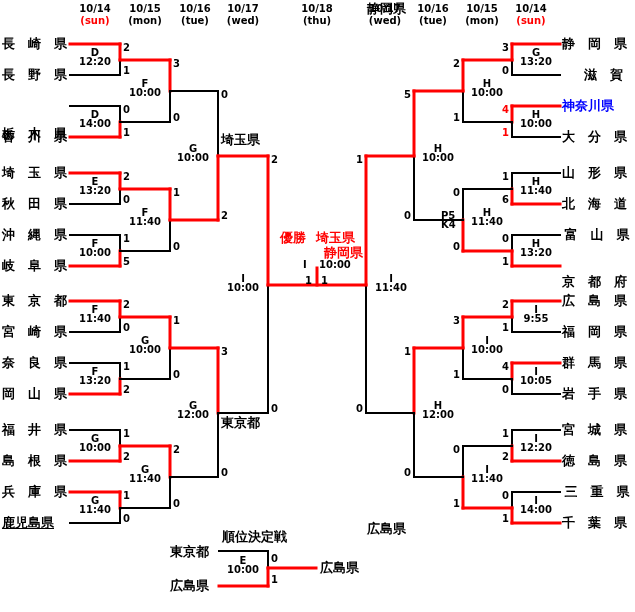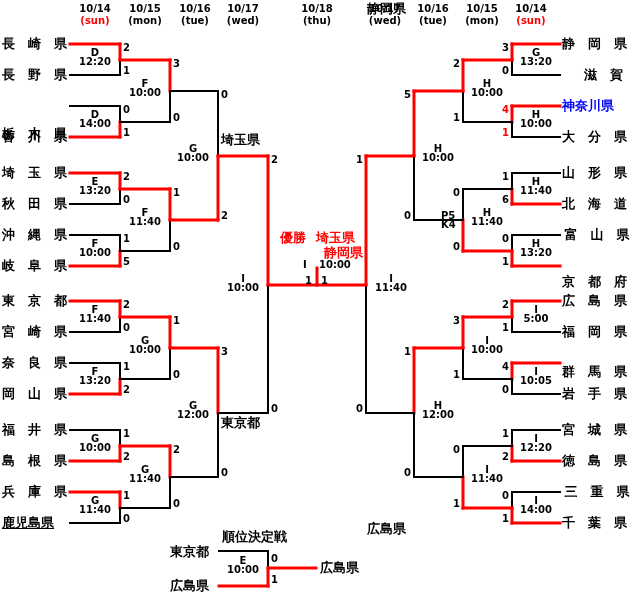--- a/index.html
+++ b/index.html
@@ -183,21 +183,21 @@
     <div class="name" style="left: 562px; top: 36px; width: 70px;">静　岡　県</div>
     <div class="name" style="left: 584px; top: 67px; width: 70px;">滋　賀　県</div>
     <div class="name blue" style="left: 562px; top: 98px; width: 70px;">神奈川県</div>
     <div class="name" style="left: 562px; top: 129px; width: 70px;">大　分　県</div>
     <div class="name" style="left: 562px; top: 165px; width: 70px;">山　形　県</div>
     <div class="name" style="left: 562px; top: 196px; width: 70px;">北　海　道</div>
     <div class="name" style="left: 562px; top: 227px; width: 70px; text-align: center;">富　山　県</div>
     <div class="name" style="left: 562px; top: 258px; width: 70px; margin-top: 16px;">京　都　府</div>
     <div class="name" style="left: 562px; top: 293px; width: 70px;">広　島　県</div>
     <div class="name" style="left: 562px; top: 324px; width: 70px;">福　岡　県</div>
-    <div class="name" style="left: 562px; top: 355px; width: 70px; margin-top: 9px;">群　馬　県</div>
+    <div class="name" style="left: 562px; top: 355px; width: 70px;">群　馬　県</div>
     <div class="name" style="left: 562px; top: 386px; width: 70px;">岩　手　県</div>
     <div class="name" style="left: 562px; top: 422px; width: 70px;">宮　城　県</div>
     <div class="name" style="left: 562px; top: 453px; width: 70px;">徳　島　県</div>
     <div class="name" style="left: 562px; top: 484px; width: 70px; text-align: center;">三　重　県</div>
     <div class="name" style="left: 562px; top: 515px; width: 70px;">千　葉　県</div>
     <div class="t" style="left: 123px; top: 42px;">2</div>
     <div class="t" style="left: 123px; top: 65px;">1</div>
     <div class="t c" style="left: 72px; top: 47px; width: 46px;">D</div>
     <div class="t c" style="left: 72px; top: 56px; width: 46px;">12:20</div>
     <div class="t" style="left: 123px; top: 104px;">0</div>
@@ -270,21 +270,21 @@
     <div class="t" style="left: 502px; top: 194px; color: rgb(0, 0, 0);">6</div>
     <div class="t c" style="left: 513px; top: 176px; width: 46px;">H</div>
     <div class="t c" style="left: 513px; top: 185px; width: 46px;">11:40</div>
     <div class="t" style="left: 502px; top: 233px; color: rgb(0, 0, 0);">0</div>
     <div class="t" style="left: 502px; top: 256px; color: rgb(0, 0, 0);">1</div>
     <div class="t c" style="left: 513px; top: 238px; width: 46px;">H</div>
     <div class="t c" style="left: 513px; top: 247px; width: 46px;">13:20</div>
     <div class="t" style="left: 502px; top: 299px; color: rgb(0, 0, 0);">2</div>
     <div class="t" style="left: 502px; top: 322px; color: rgb(0, 0, 0);">1</div>
     <div class="t c" style="left: 513px; top: 304px; width: 46px;">I</div>
-    <div class="t c" style="left: 513px; top: 313px; width: 46px;">5:00</div>
+    <div class="t c" style="left: 513px; top: 313px; width: 46px;">9:55</div>
     <div class="t" style="left: 502px; top: 361px; color: rgb(0, 0, 0);">4</div>
     <div class="t" style="left: 502px; top: 384px; color: rgb(0, 0, 0);">0</div>
     <div class="t c" style="left: 513px; top: 366px; width: 46px;">I</div>
     <div class="t c" style="left: 513px; top: 375px; width: 46px;">10:05</div>
     <div class="t" style="left: 502px; top: 428px; color: rgb(0, 0, 0);">1</div>
     <div class="t" style="left: 502px; top: 451px; color: rgb(0, 0, 0);">2</div>
     <div class="t c" style="left: 513px; top: 433px; width: 46px;">I</div>
     <div class="t c" style="left: 513px; top: 442px; width: 46px;">12:20</div>
     <div class="t" style="left: 502px; top: 490px; color: rgb(0, 0, 0);">0</div>
     <div class="t" style="left: 502px; top: 513px; color: rgb(0, 0, 0);">1</div>

